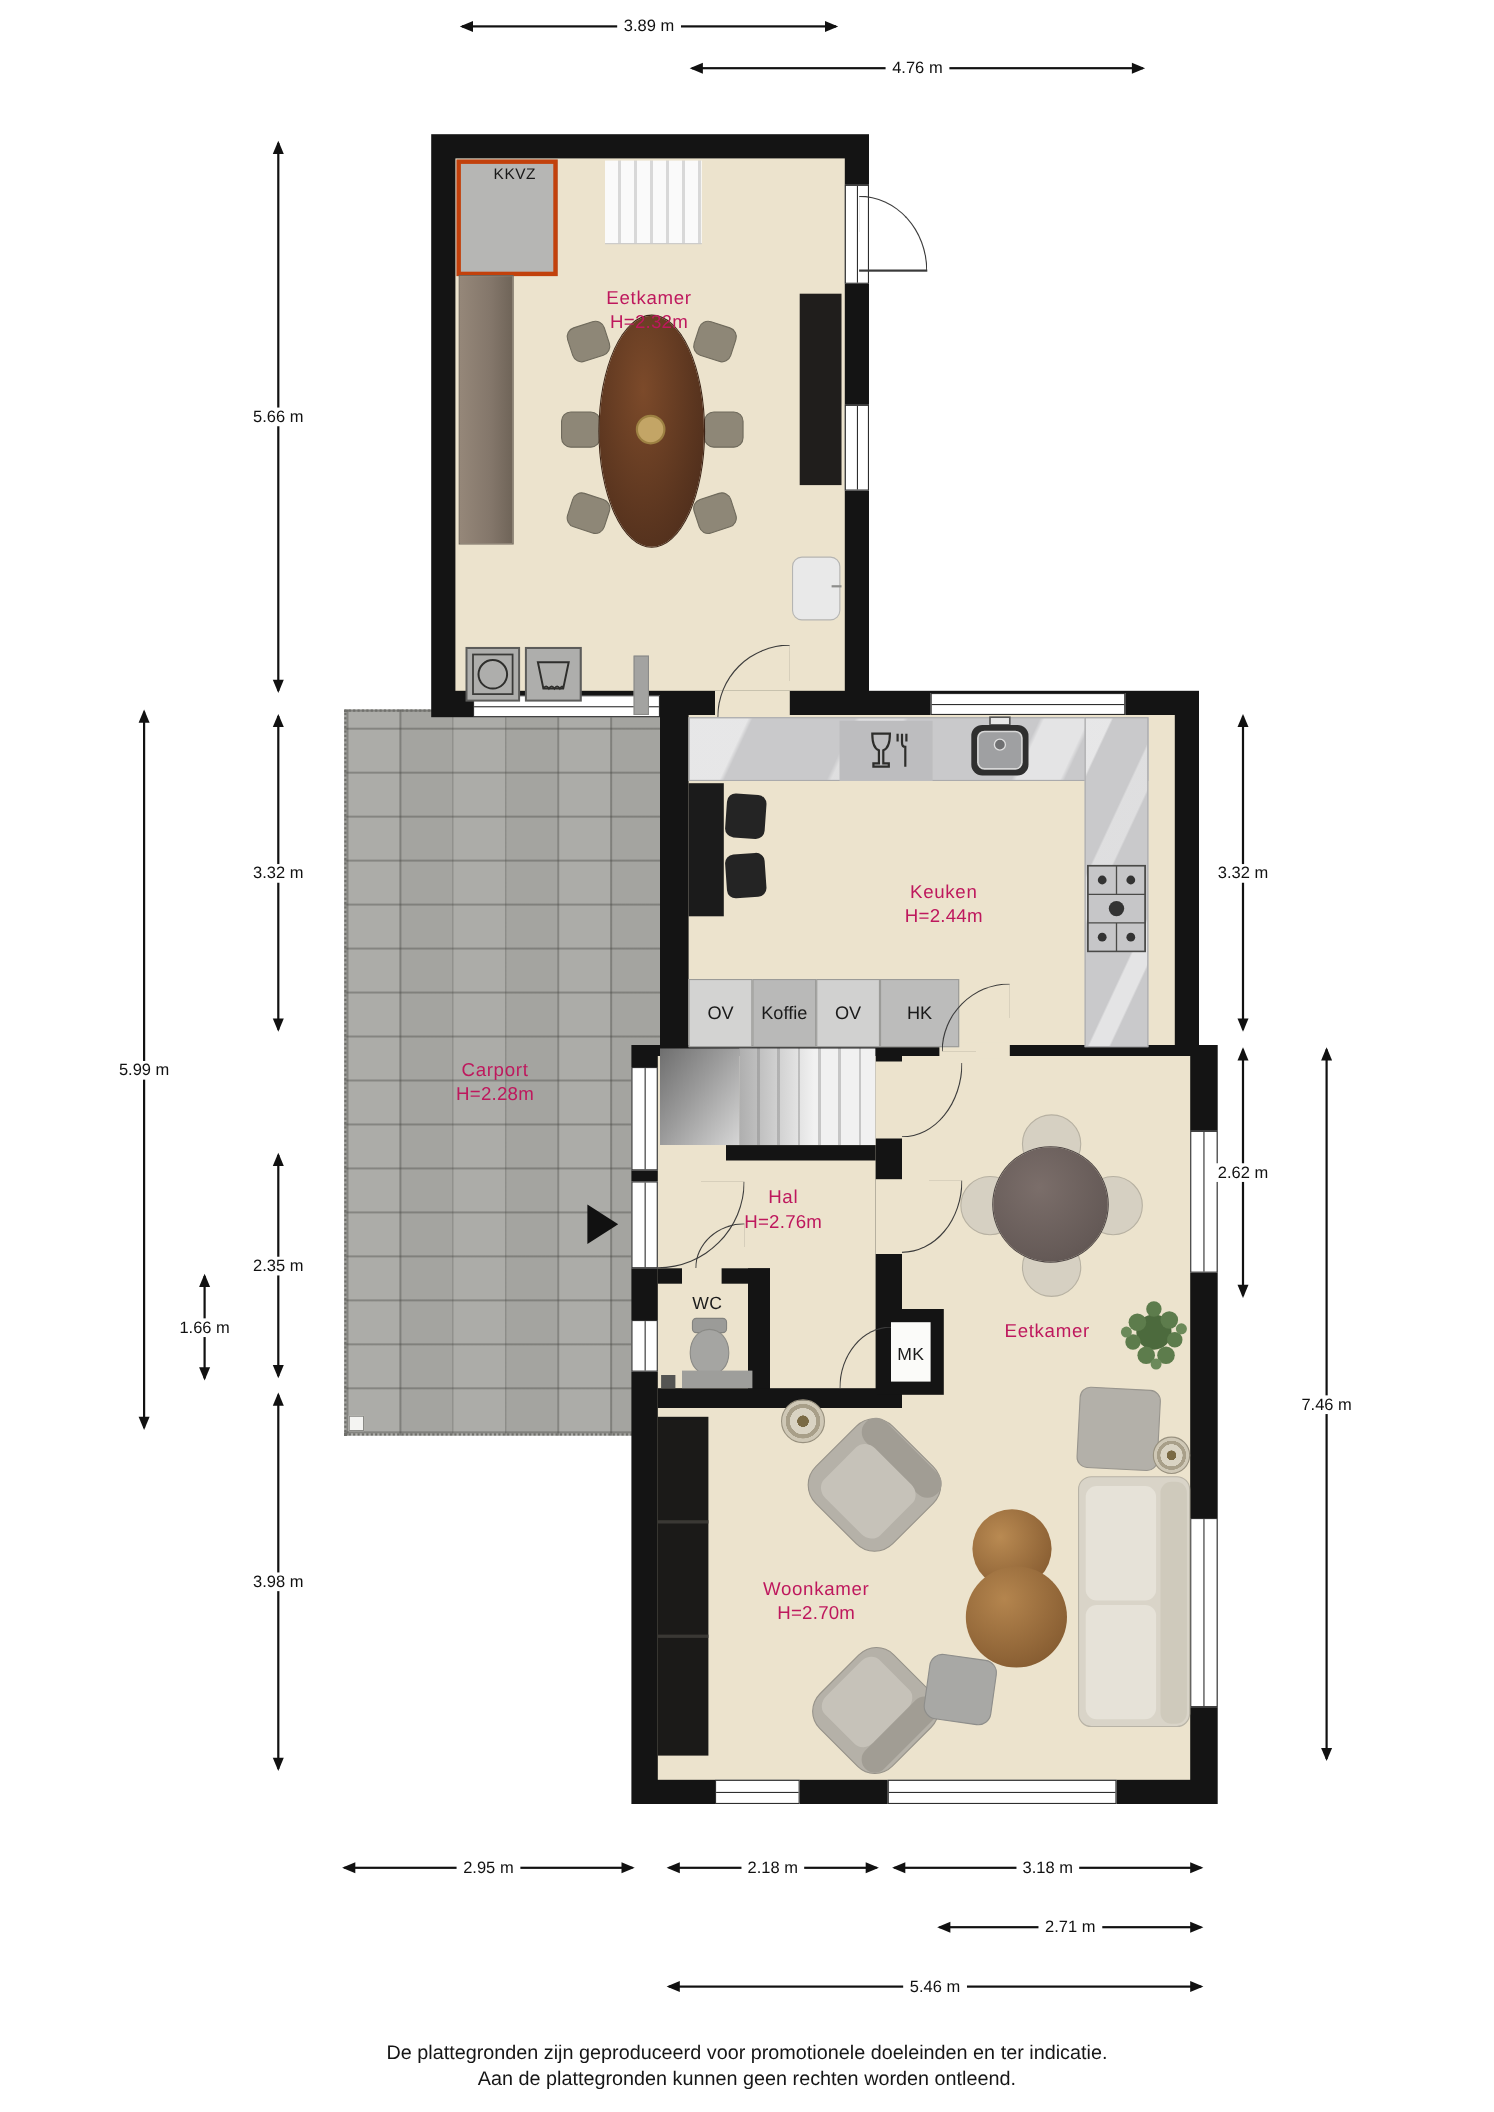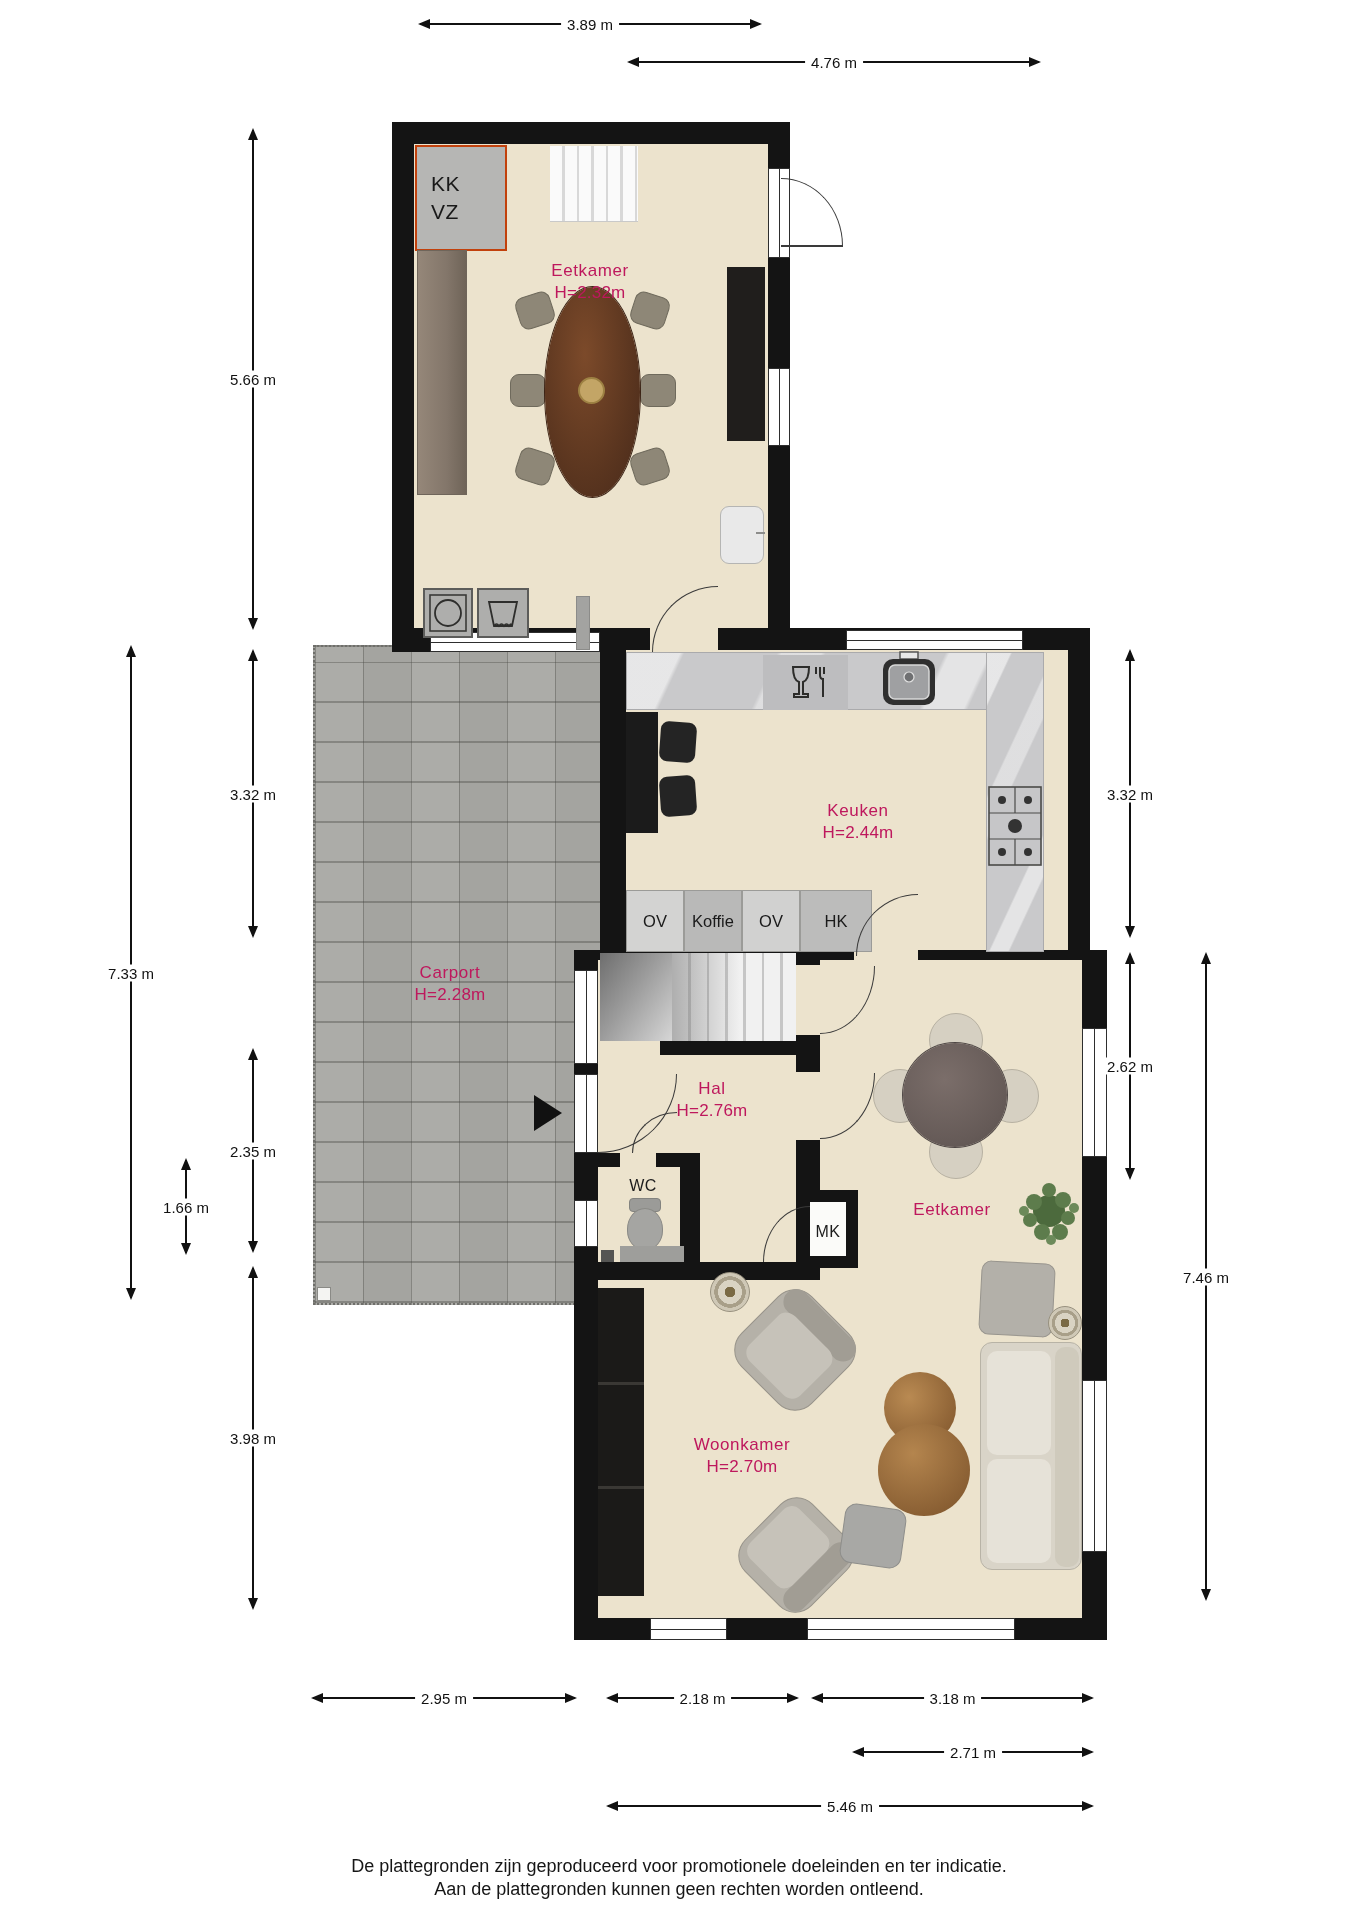--- a/index.html
+++ b/index.html
@@ -90,23 +90,23 @@
   <div class="abs floor" style="left:796px;top:1072px;width:24px;height:68px"></div>
 
   <div class="abs wall" style="left:660px;top:1041px;width:136px;height:14px"></div>
   <div class="abs wall" style="left:598px;top:1153px;width:22px;height:14px"></div>
   <div class="abs wall" style="left:656px;top:1153px;width:44px;height:14px"></div>
   <div class="abs wall" style="left:680px;top:1153px;width:20px;height:112px"></div>
   <div class="abs wall" style="left:598px;top:1262px;width:222px;height:18px"></div>
   <div class="abs wall" style="left:798px;top:1190px;width:60px;height:78px"></div>
   <div class="abs" style="left:810px;top:1202px;width:36px;height:54px;background:#fbfbf9"></div>
 
-  <div class="abs" style="left:415px;top:145px;width:92px;height:106px;background:#b6b6b4;border:2px solid #c2410c;
-              display:flex;flex-direction:column;justify-content:center;padding-left:14px;
-              font-size:21px;color:#191919;letter-spacing:.5px;line-height:1.35">
+  <div class="abs" style="left:415px;top:145px;width:92px;height:106px;background:#b6b6b4;border:4px solid #c2410c;
+              display:flex;flex-direction:row;justify-content:center;padding-left:14px;
+              font-size:14px;color:#191919;letter-spacing:.5px;line-height:1.35">
     <span>KK</span>
     <span>VZ</span>
   </div>
   <div class="abs" style="left:550px;top:146px;width:88px;height:76px;border-bottom:1px solid #c9c9c9;
               background:repeating-linear-gradient(90deg,#fafafa 0 12px,#d8d8d8 12px 14.5px)"></div>
   <div class="abs" style="left:417px;top:250px;width:50px;height:245px;border:1px solid #6f655a;
               background:linear-gradient(90deg,#958779,#83766a 60%,#6f6458)"></div>
 
   <div class="chair" style="left:517px;top:294px;width:34px;height:31px;transform:rotate(-18deg)"></div>
   <div class="chair" style="left:510px;top:374px;width:34px;height:31px"></div>
@@ -308,21 +308,21 @@
   <div class="dim dim-v" style="left:243px;top:128px;width:20px;height:502px">
     <div class="ln"></div>
       <span class="lb">5.66 m</span>
     </div>
   <div class="dim dim-v" style="left:243px;top:649px;width:20px;height:289px">
     <div class="ln"></div>
       <span class="lb">3.32 m</span>
     </div>
   <div class="dim dim-v" style="left:121px;top:645px;width:20px;height:655px">
     <div class="ln"></div>
-      <span class="lb">7.33 m</span>
+      <span class="lb">5.99 m</span>
     </div>
   <div class="dim dim-v" style="left:243px;top:1048px;width:20px;height:205px">
     <div class="ln"></div>
       <span class="lb">2.35 m</span>
     </div>
   <div class="dim dim-v" style="left:176px;top:1158px;width:20px;height:97px">
     <div class="ln"></div>
       <span class="lb">1.66 m</span>
     </div>
   <div class="dim dim-v" style="left:243px;top:1266px;width:20px;height:344px">

